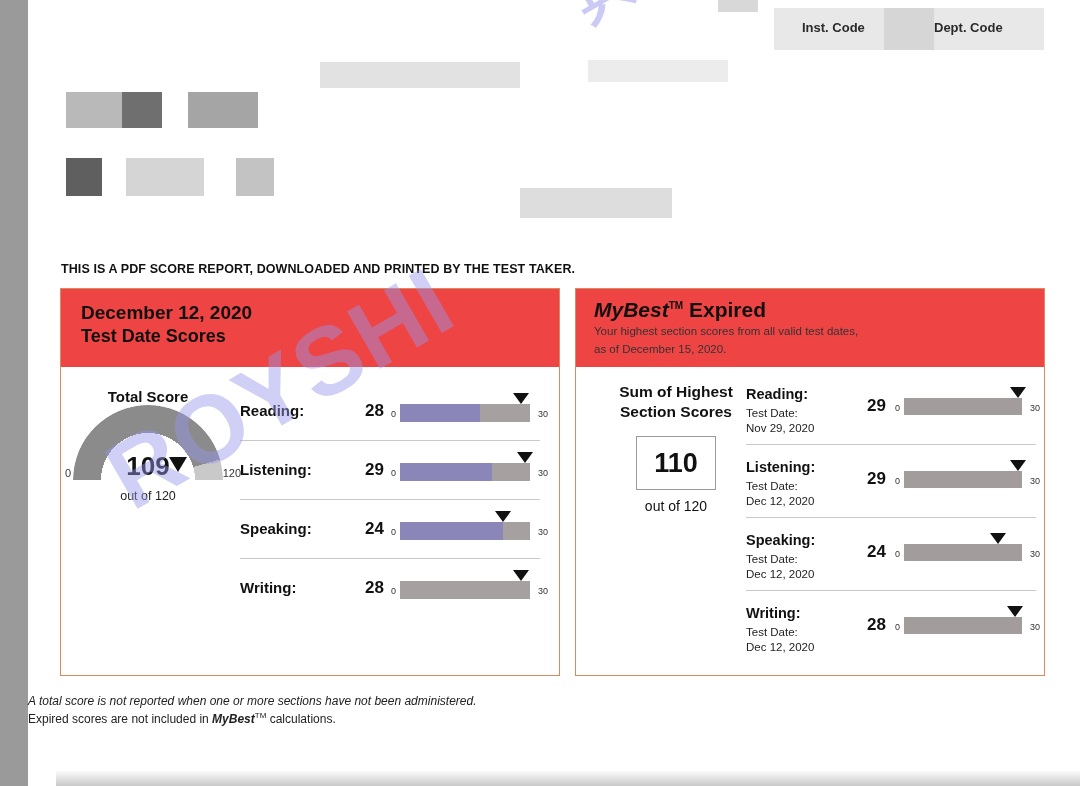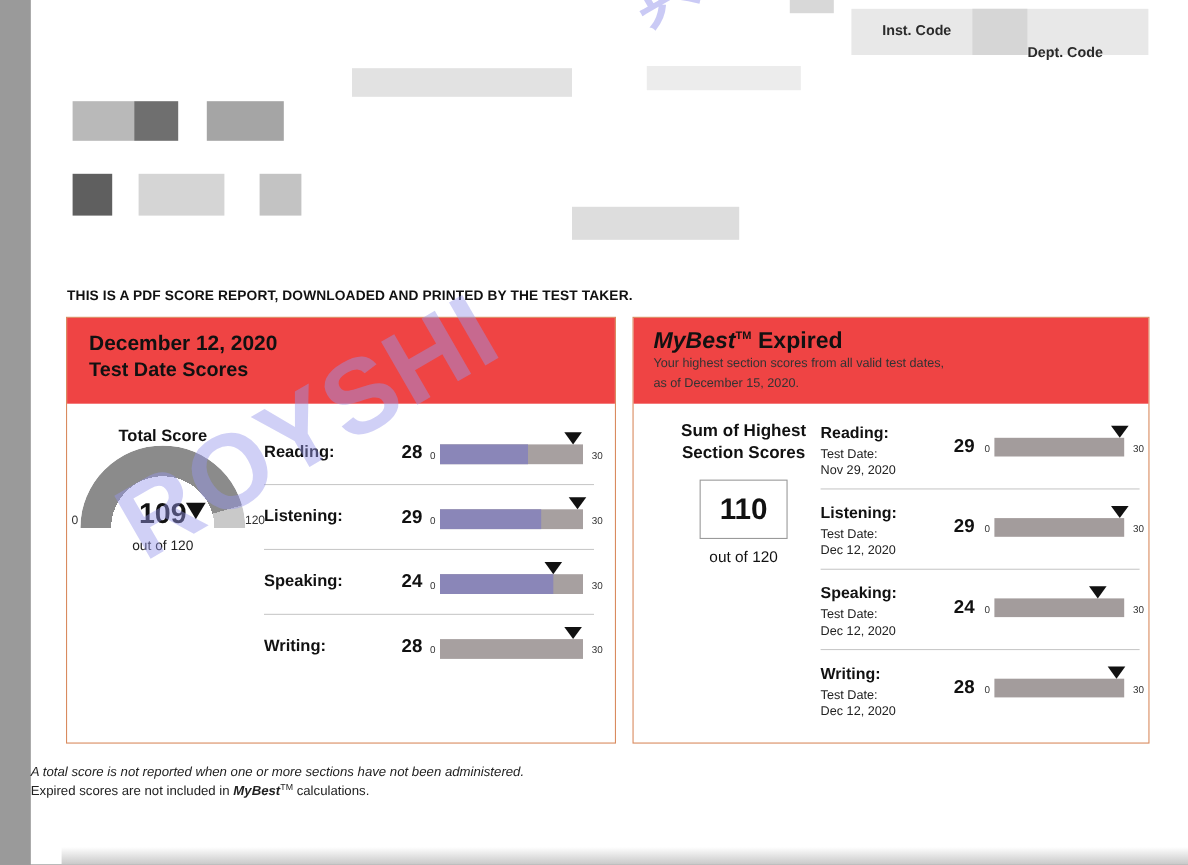--- a/index.html
+++ b/index.html
@@ -55,21 +55,21 @@
     background: #e8e8e8;
   }
   .code-bar .code-cell {
     position: absolute;
     top: 12px;
     font-size: 13px;
     font-weight: bold;
     color: #2a2a2a;
   }
   .code-bar .c1 { left: 28px; }
-  .code-bar .c2 { left: 160px; margin-top: 20px; }
+  .code-bar .c2 { left: 160px; }
   .code-bar .shade {
     position: absolute;
     left: 110px;
     top: 0;
     width: 50px;
     height: 42px;
     background: #d6d6d6;
   }
   
   .notice {

